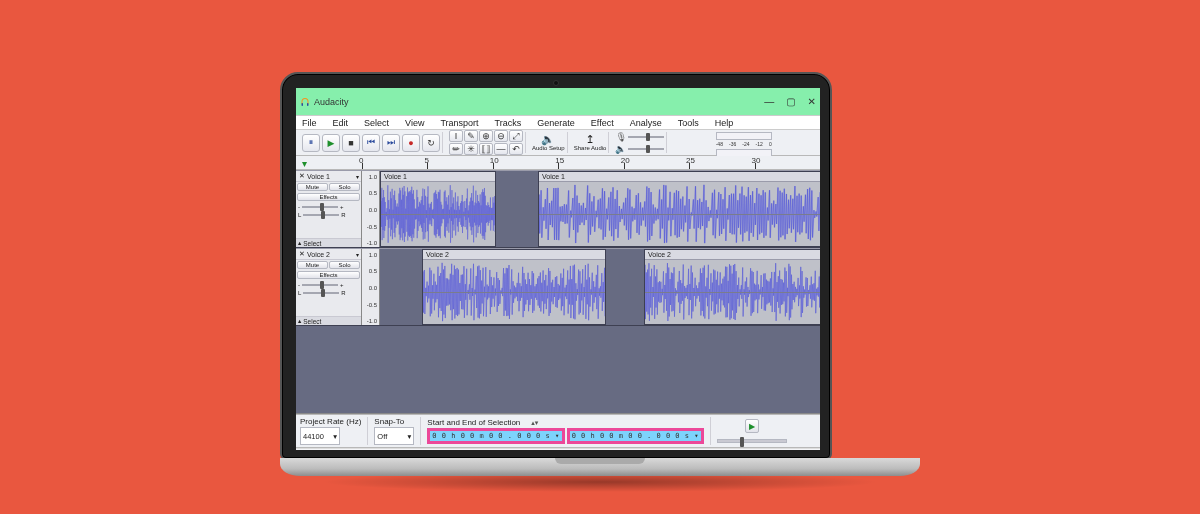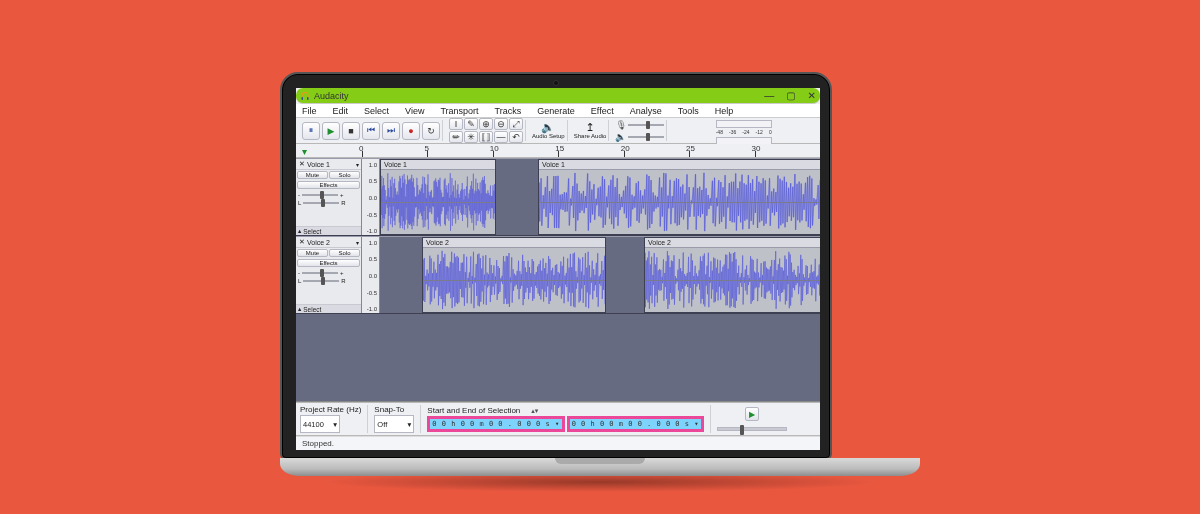--- a/index.html
+++ b/index.html
@@ -64,29 +64,28 @@
     border-radius: 0 0 8px 8px;
   }
   .shadow {
     width: 560px; height: 20px;
     background: radial-gradient(ellipse at center, rgba(0,0,0,0.35), transparent 70%);
     margin: -4px auto 0 auto;
   }
 
   
   .titlebar {
-    height: 16px;
-    background: #84cc16;
+    height: 28px;
+    background: #86efac;
     border-bottom: 1px solid #ccc;
     display: flex;
     align-items: center;
     padding: 0 4px;
     font-size: 9px;
     color: #333;
-    border-radius: 7px;
   }
   .app-logo {
     width: 10px; height: 10px;
     margin-right: 4px;
     display: inline-flex;
     align-items: center; justify-content: center;
   }
   .app-logo svg { width: 10px; height: 10px; }
   .win-controls { margin-left: auto; display: flex; gap: 12px; color: #333; font-size: 10px; }
   .win-controls span { cursor: default; }

